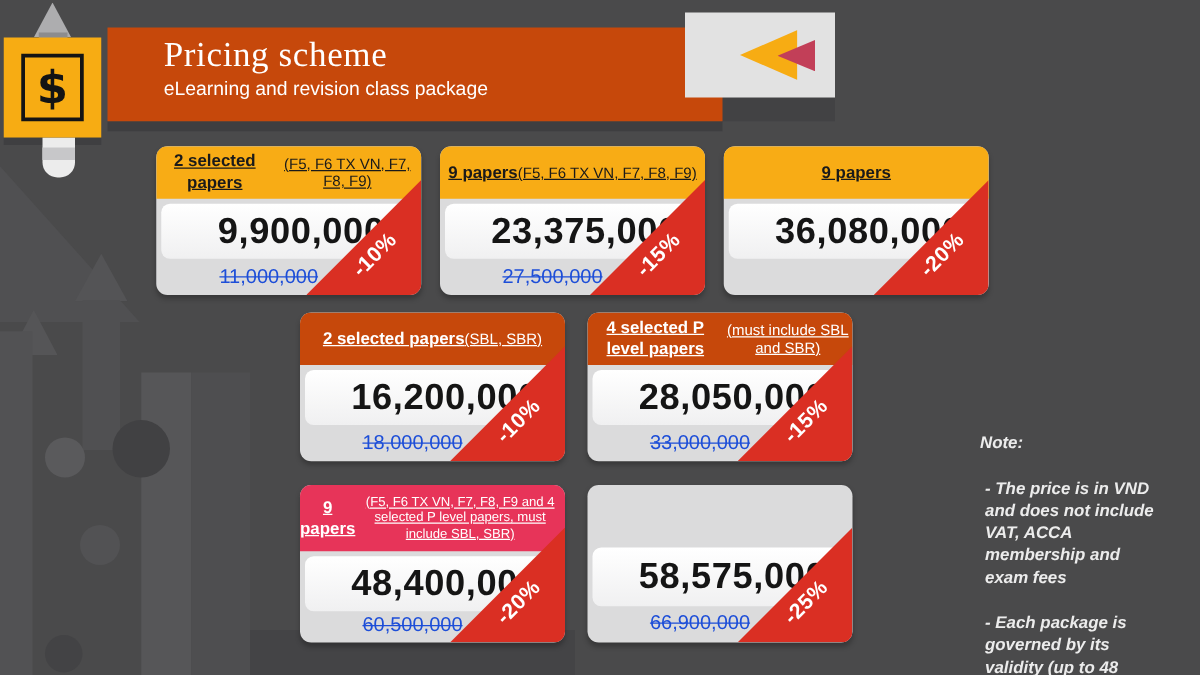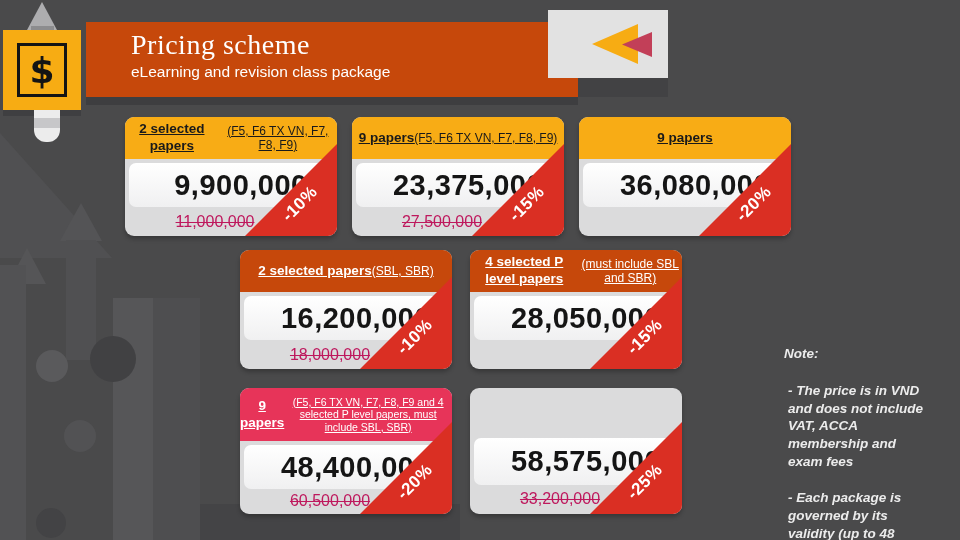--- a/index.html
+++ b/index.html
@@ -63,21 +63,21 @@
   .ttl{font-weight:bold;font-size:13.5px;line-height:1.25;}
   .cap{font-size:12px;line-height:1.2;}
   .cap-sm .cap{font-size:11px;}
   .r3a .cap{font-size:10.5px;line-height:1.2;padding:0 4px;}
   .white{position:absolute;left:4px;right:4px;border-radius:7px;
          background:linear-gradient(#ffffff,#f0f0f1);display:flex;align-items:center;
          justify-content:center;font-weight:bold;font-size:29px;color:#151515;letter-spacing:0.5px;padding-left:20px;}
   .row12 .white{top:46px;height:44px;}
   .r3a   .white{top:57px;height:44px;}
   .r3b   .white{top:50px;height:47px;}
-  .old{position:absolute;left:14px;right:46px;text-align:center;font-size:16px;color:#be185d;
+  .old{position:absolute;left:14px;right:46px;text-align:center;font-size:16px;color:#1d4ed8;
        text-decoration:line-through;}
   .row12 .old{top:96px;}
   .r3a .old{top:104px;}
   .r3b .old{top:102px;}
   .badge{position:absolute;right:0;bottom:0;width:92px;height:92px;background:#DA2F23;
          clip-path:polygon(100% 0,100% 100%,0 100%);}
   .badge span{position:absolute;left:16px;top:50px;width:78px;text-align:center;
          transform:rotate(-45deg);font-weight:bold;font-size:17px;color:#fff;letter-spacing:0.5px;}
 
   
@@ -170,40 +170,41 @@
         <span>-10%</span>
       </div>
   </div>
 
   <div class="card row12 c-orange" style="left:470px;top:250px;width:212px;height:119px;">
     <div class="hd">
       <div class="ttl">4 selected P level papers</div>
       <div class="cap">(must include SBL and SBR)</div>
     </div>
     <div class="white">28,050,000</div>
+    <div class="old">33,000,000</div>
     <div class="badge">
         <span>-15%</span>
       </div>
   </div>
 
   <div class="card r3a c-pink" style="left:240px;top:388px;width:212px;height:126px;">
     <div class="hd">
       <div class="ttl">9 papers</div>
       <div class="cap">(F5, F6 TX VN, F7, F8, F9 and 4 selected P level papers, must include SBL, SBR)</div>
     </div>
     <div class="white">48,400,000</div>
     <div class="old">60,500,000</div>
     <div class="badge">
         <span>-20%</span>
       </div>
   </div>
 
   <div class="card r3b c-pink" style="left:470px;top:388px;width:212px;height:126px;">
     <div class="white">58,575,000</div>
-    <div class="old">33,200,000</div>
+    <div class="old">66,900,000</div>
     <div class="badge">
         <span>-25%</span>
       </div>
   </div>
 
   <div class="note">
     <p class="nh">Note:</p>
     <p>- The price is in VND and does not include VAT, ACCA membership and exam fees</p>
     <p>- Each package is governed by its validity (up to 48 months)</p>
     <p>- Revision classes are available for selected papers</p>

